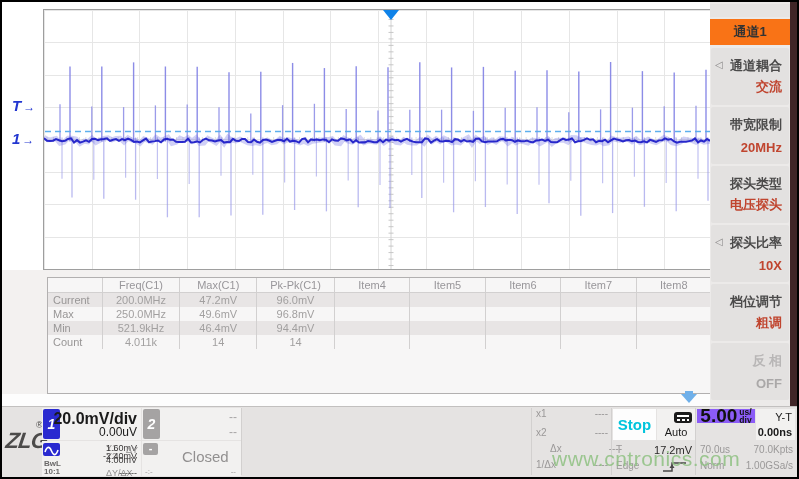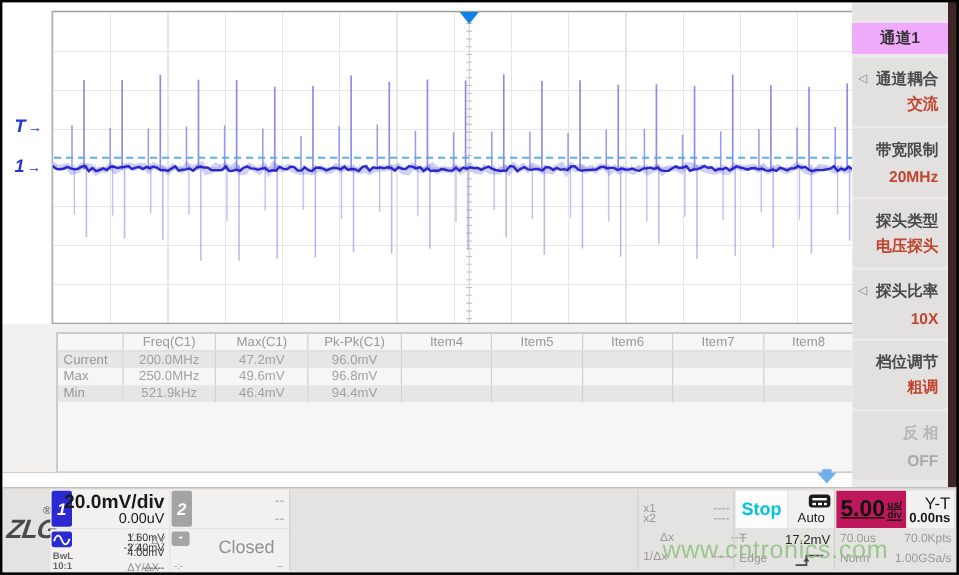--- a/index.html
+++ b/index.html
@@ -34,21 +34,21 @@
   table.meas tbody tr:nth-child(even){background:#f7f6f6;}
   table.meas td{text-align:center;}
   .scroll-strip{left:2px;top:394px;width:708px;height:12px;background:#fdfdfd;}
   .dn-arrow{left:681px;top:394px;width:0;height:0;border-left:8px solid transparent;border-right:8px solid transparent;border-top:9px solid #6fb0ea;}
   .dn-arrow-stem{left:685px;top:391px;width:8px;height:5px;background:#6fb0ea;}
 
   
   .sidebar{left:710px;top:2px;width:80px;height:404px;background:#eceae9;}
   .side-strip{left:790px;top:2px;width:7px;height:404px;background:#402527;}
   .side-topbar{left:710px;top:4px;width:80px;height:13px;background:#e6e4e3;}
-  .side-header{left:710px;top:19px;width:80px;height:26px;background:#f0abfc;color:#333;
+  .side-header{left:710px;top:19px;width:80px;height:26px;background:#f97316;color:#333;
                font-size:13px;font-weight:bold;text-align:center;line-height:26px;}
   .side-item{position:absolute;left:711px;width:78px;height:57px;background:#e3e1e0;border-radius:2px;}
   .side-item .si-label{position:absolute;right:7px;top:9px;font-size:13px;font-weight:bold;color:#4b4a4a;}
   .side-item .si-value{position:absolute;right:7px;bottom:9px;font-size:13px;font-weight:bold;color:#c0452f;}
   .side-item.disabled .si-label{color:#b8b6b6;}
   .side-item.disabled .si-value{color:#aaa8a8;}
   .side-item .si-arrow{position:absolute;left:4px;top:11px;font-size:10px;color:#8a8888;font-weight:normal;}
 
   
   .statusbar{left:2px;top:406px;width:795px;height:71px;background:#e5e3e2;border-top:1px solid #c2c0bf;box-sizing:border-box;}
@@ -70,25 +70,25 @@
   .stopbox{left:613px;top:409px;width:43px;height:31px;background:#fdfdfd;text-align:center;}
   .stoptxt{color:#00c4dc;font-weight:bold;font-size:15px;line-height:31px;}
   .srcbox{left:657px;top:409px;width:38px;height:31px;}
   .autotxt{position:absolute;left:0;right:0;bottom:2px;text-align:center;font-size:11px;color:#1a1a1a;}
   .coupicon{position:absolute;right:3px;top:3px;width:18px;height:11px;background:#1b1b1b;border-radius:3px;}
   .coupicon .l1{position:absolute;left:3px;right:3px;top:3px;height:1.5px;background:#fff;}
   .coupicon .l2{position:absolute;left:3px;right:3px;top:7px;height:1.5px;
                 background:repeating-linear-gradient(to right,#fff 0 3px,transparent 3px 5px);}
   .trow{position:absolute;left:616px;width:76px;font-size:10px;color:#9a9898;}
   .trow .cv{position:absolute;right:0;font-size:11px;color:#2a2828;}
-  .tbbox{left:697px;top:409px;width:58px;height:31px;background:#be185d;display:flex;align-items:center;justify-content:center;gap:2px;text-decoration:underline;}
+  .tbbox{left:697px;top:409px;width:58px;height:14px;background:#8b5cf6;display:flex;align-items:center;justify-content:center;gap:2px;}
   .tbval{font-size:19px;font-weight:bold;color:#111;}
   .tbunit{display:flex;flex-direction:column;font-size:8.5px;font-weight:bold;color:#111;line-height:8.5px;}
   .ytbox{left:756px;top:409px;width:39px;height:31px;}
-  .ytmode{position:absolute;right:3px;top:2px;font-size:14px;color:#1a1a1a;}
+  .ytmode{position:absolute;right:3px;top:2px;font-size:11px;color:#1a1a1a;}
   .ytdelay{position:absolute;right:3px;bottom:2px;font-size:11px;font-weight:bold;color:#1a1a1a;}
   .tbrow{position:absolute;left:700px;width:95px;font-size:10px;color:#9a9898;}
   .tbrow .cv{position:absolute;right:2px;}
   .groove{position:absolute;top:408px;height:67px;width:1px;background:#d2d0cf;}
 
   .watermark{left:552px;top:447px;font-size:21px;color:#8fc182;opacity:.85;z-index:60;letter-spacing:0.5px;}
   .edgeicon{position:absolute;right:4px;top:1px;}
 </style>
 </head>
 <body>
@@ -379,20 +379,31 @@
               <th>Min</th>
               <td>521.9kHz</td>
               <td>46.4mV</td>
               <td>94.4mV</td>
               <td></td>
               <td></td>
               <td></td>
               <td></td>
               <td></td>
             </tr>
+            <tr>
+              <th>Count</th>
+              <td>4.011k</td>
+              <td>14</td>
+              <td>14</td>
+              <td></td>
+              <td></td>
+              <td></td>
+              <td></td>
+              <td></td>
+            </tr>
           </tbody>
       </table>
     </div>
   </div>
   <div class="abs scroll-strip"></div>
   <div class="abs dn-arrow-stem"></div>
   <div class="abs dn-arrow"></div>
 
   <div class="abs sidebar"></div>
   <div class="abs side-topbar"></div>
@@ -461,21 +472,21 @@
     <div class="chbadge b-gray" style="left:1px;top:2px;width:15px;height:12px;font-size:11px;line-height:11px;font-style:normal;">-</div>
     <div class="closed" style="left:40px;top:7px;">Closed</div>
     <div class="tinylbl" style="left:3px;top:26px;font-weight:normal;color:#9b9999;">-:-</div>
     <div class="tinylbl" style="right:5px;top:26px;font-weight:normal;color:#9b9999;">--</div>
   </div>
 
   <div class="groove" style="left:241px;"></div>
   <div class="groove" style="left:531px;"></div>
 
   <div id="hcur-block">
-      <div class="hcur-row abs" style="top: 419px;"><span>x1</span><span class="cv">----</span></div>
+      <div class="hcur-row abs" style="top: 408px;"><span>x1</span><span class="cv">----</span></div>
       <div class="hcur-row abs" style="top: 427px;"><span>x2</span><span class="cv">----</span></div>
       <div class="hcur-row abs" style="top: 443px; margin-left: 14px;"><span>Δx</span><span class="cv">----</span></div>
       <div class="hcur-row abs" style="top: 459px;"><span>1/Δx</span><span class="cv">----</span></div>
     </div>
 
   <div class="groove" style="left:611px;"></div>
 
   <div class="sb-box stopbox">
     <span class="stoptxt">Stop</span>
   </div>

